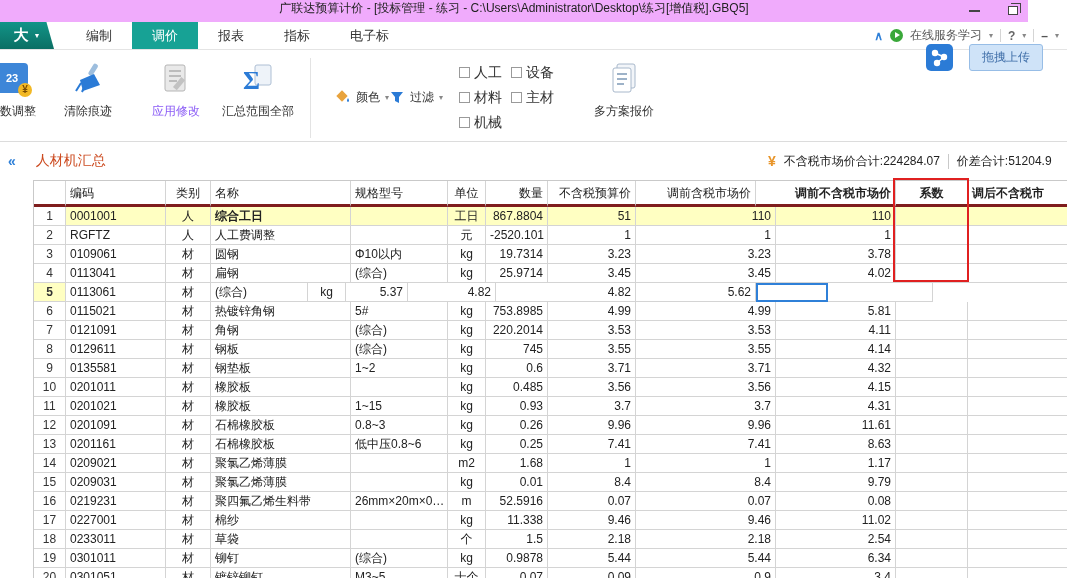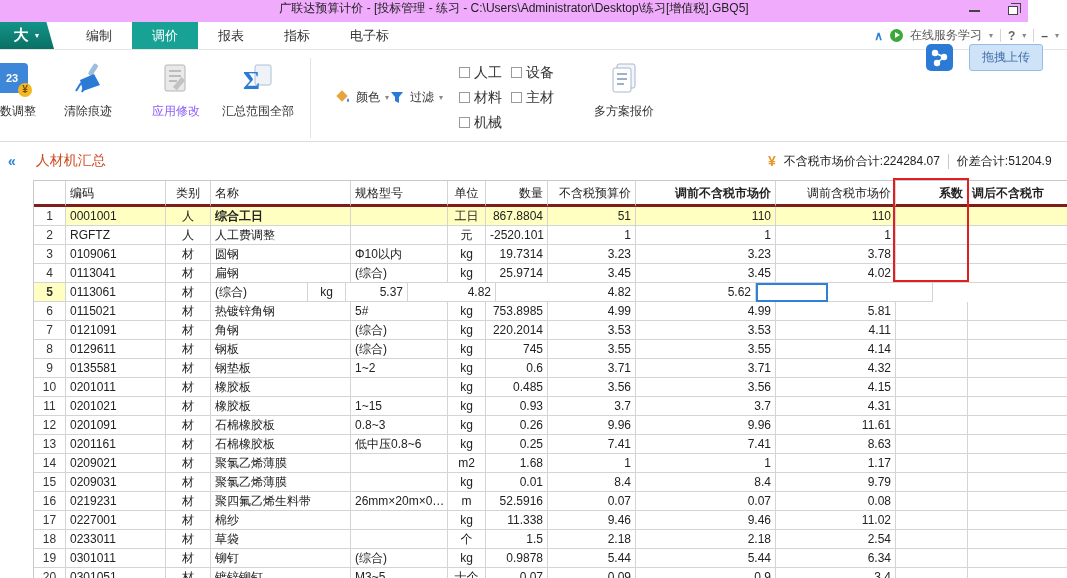--- a/index.html
+++ b/index.html
@@ -81,21 +81,21 @@
   .c0{width:32px;text-align:center;color:#333}
   .c1{width:100px;text-align:left}
   .c2{width:45px;text-align:center}
   .c3{width:140px;text-align:left}
   .c4{width:97px;text-align:left}
   .c5{width:38px;text-align:center}
   .c6{width:62px;text-align:right}
   .c7{width:88px;text-align:right}
   .c8{width:140px;text-align:right}
   .c9{width:120px;text-align:right}
-  .c10{width:72px;text-align:right}
+  .c10{width:72px;text-align:center}
   .c11{width:105px;text-align:left}
   .b{font-weight:bold}
   .hl{background:#ffffc2}
   .cur{background:#ffffc2;font-weight:bold}
   .sel{outline:2px solid #2f80d8;outline-offset:-2px}
 
   
   .annotation{position:absolute;left:893px;top:178px;width:76px;height:104px;
     border:2px solid #e02020;z-index:10;pointer-events:none}
 </style>
@@ -257,22 +257,22 @@
 <div class="tablewrap">
   <div class="thead">
       <div class="tcell hcell c0"></div>
       <div class="tcell hcell c1">编码</div>
       <div class="tcell hcell c2">类别</div>
       <div class="tcell hcell c3">名称</div>
       <div class="tcell hcell c4">规格型号</div>
       <div class="tcell hcell c5">单位</div>
       <div class="tcell hcell c6">数量</div>
       <div class="tcell hcell c7">不含税预算价</div>
+      <div class="tcell hcell c9">调前含税市场价</div>
       <div class="tcell hcell c8 b">调前不含税市场价</div>
-      <div class="tcell hcell c9">调前含税市场价</div>
       <div class="tcell hcell c10 b">系数</div>
       <div class="tcell hcell c11 b">调后不含税市</div>
     </div>
   <div class="tbody">
       <div class="trow">
         <div class="tcell c0">1</div>
         <div class="tcell c1 hl">0001001</div>
         <div class="tcell c2 hl">人</div>
         <div class="tcell c3 hl b">综合工日</div>
         <div class="tcell c4 hl"></div>

